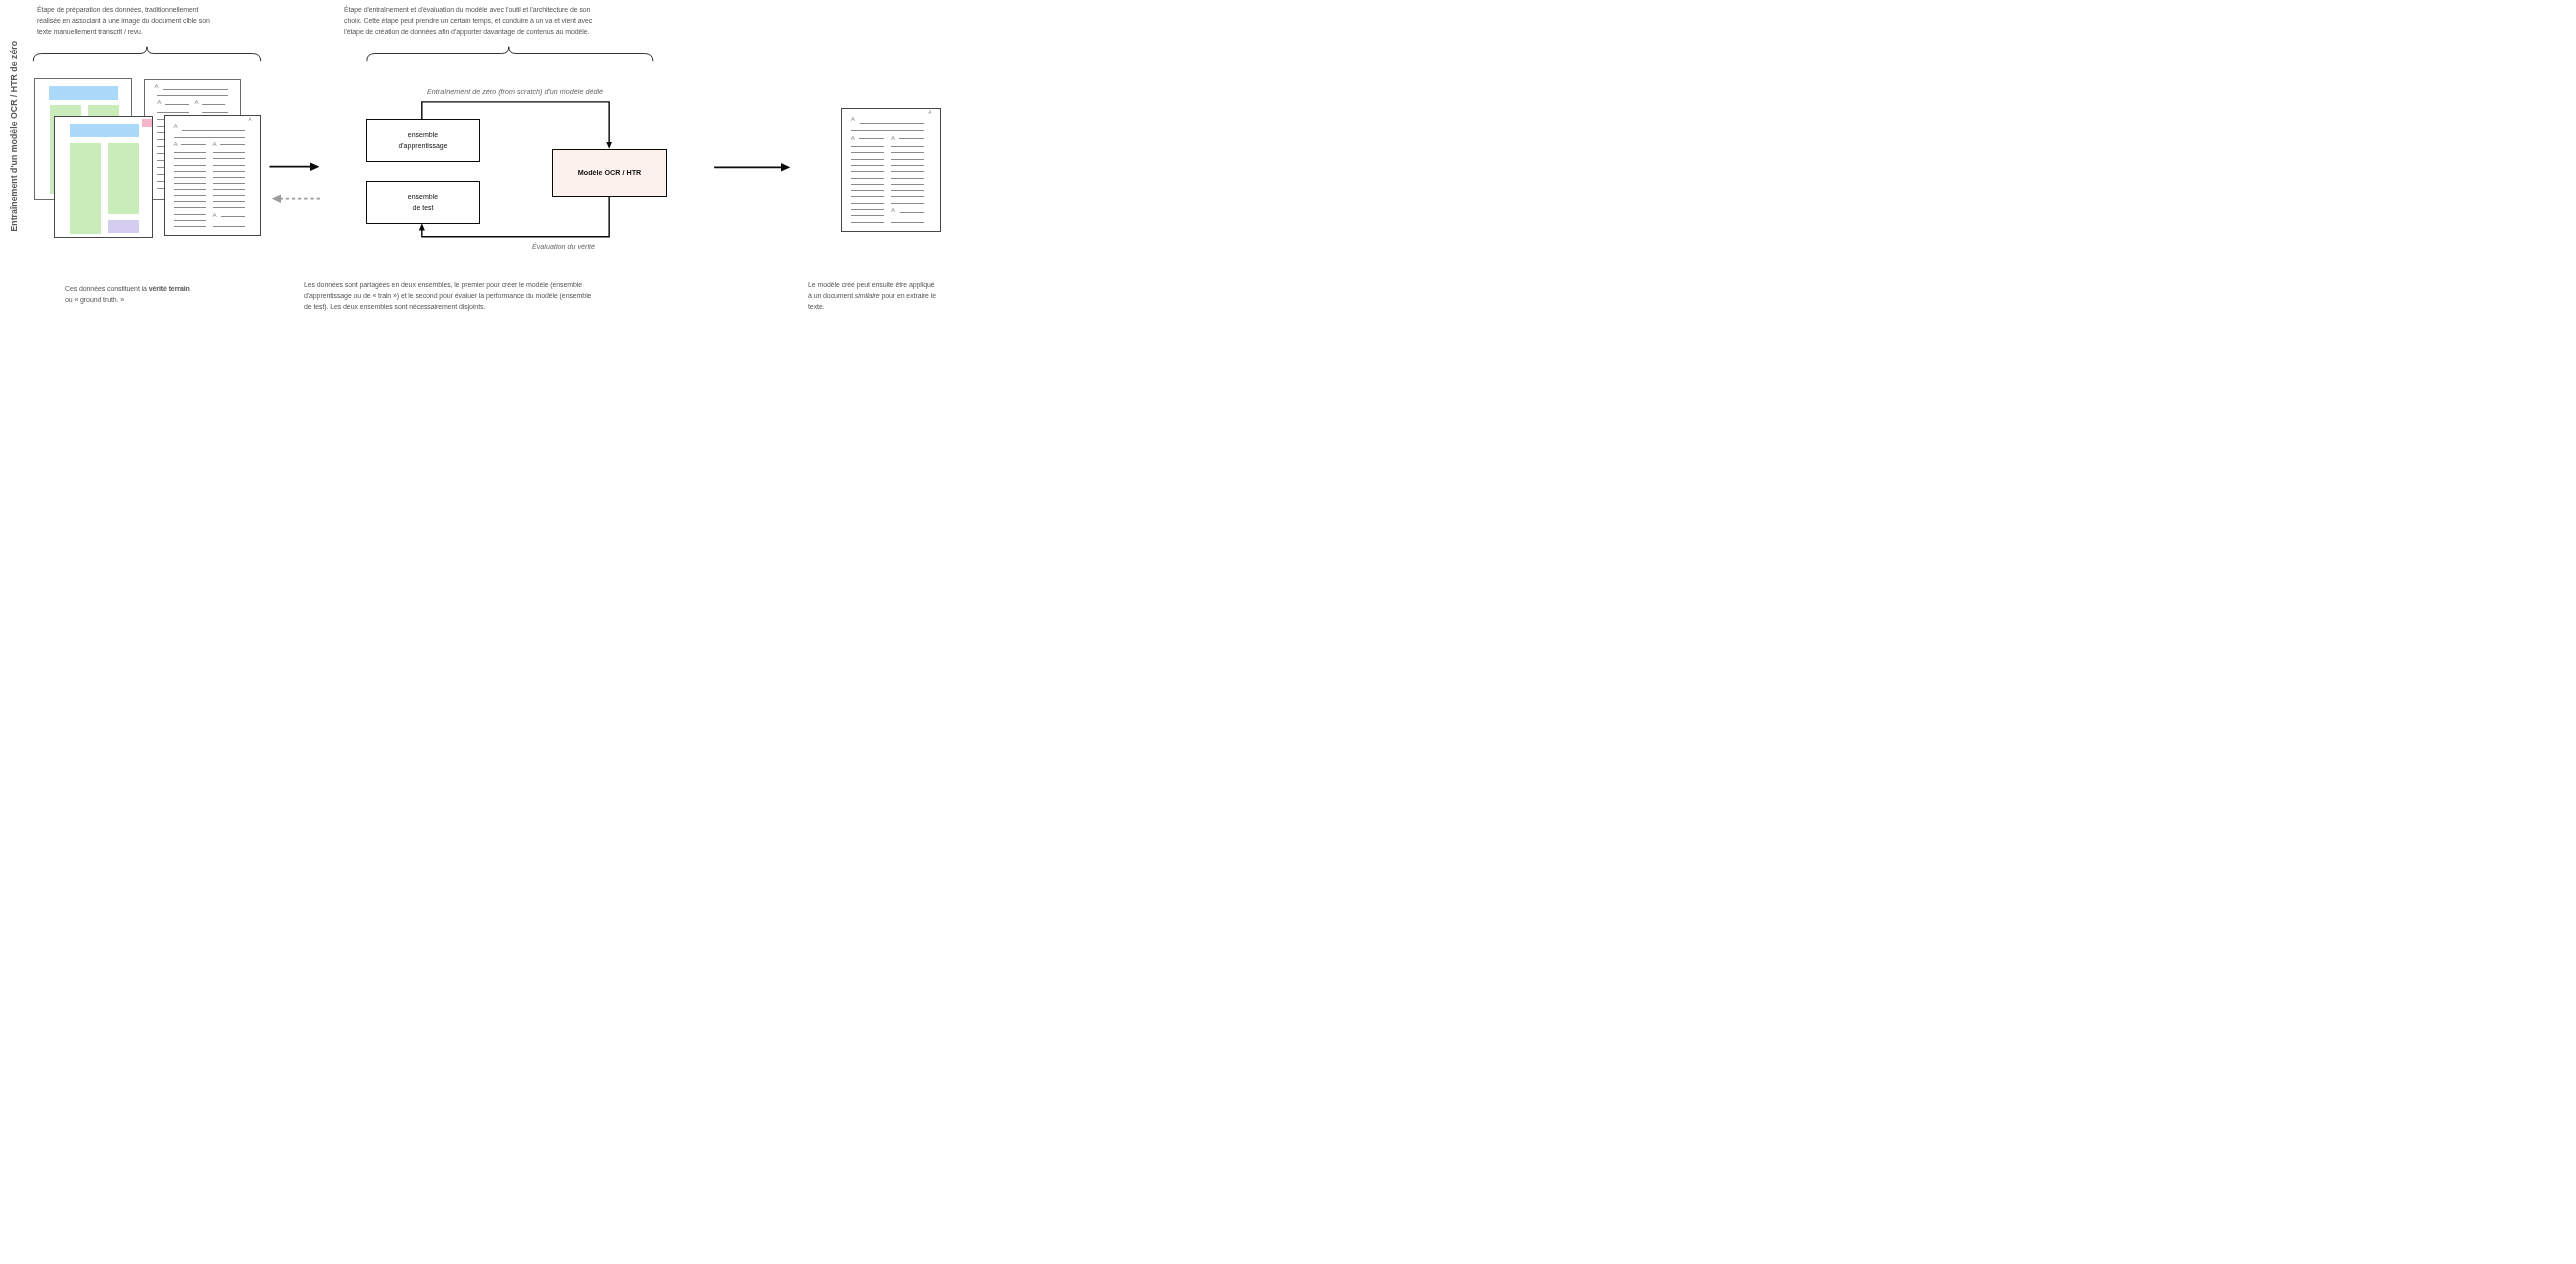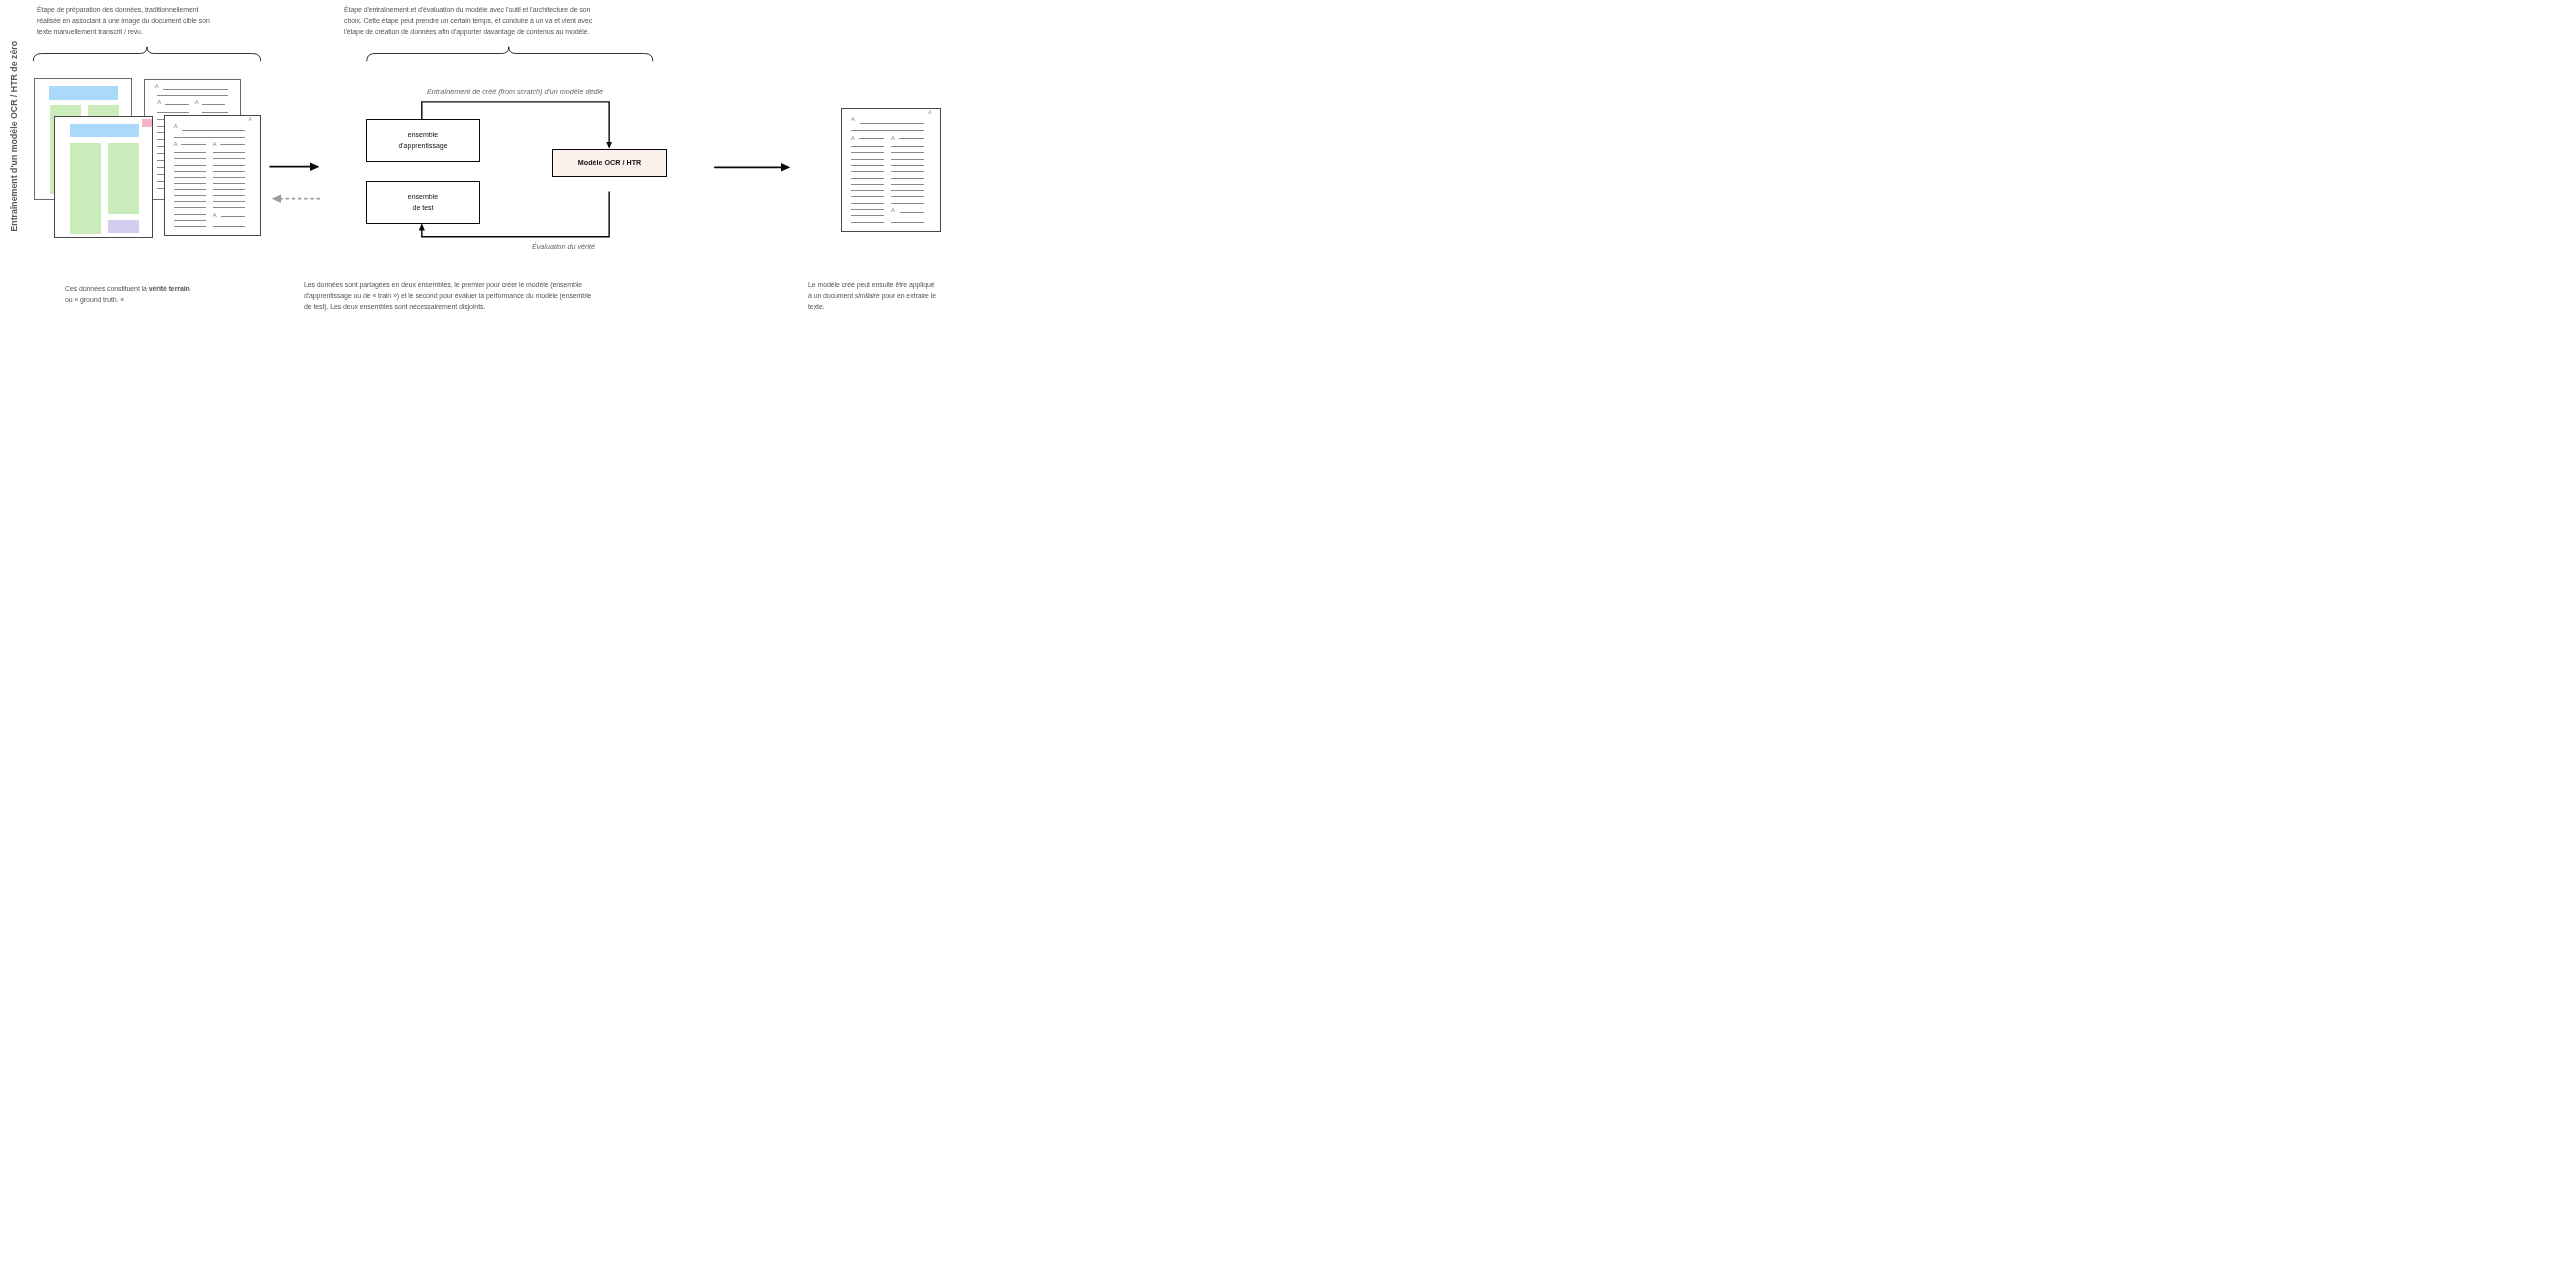--- a/index.html
+++ b/index.html
@@ -133,27 +133,27 @@
       <div class="tline" style="left: 50%; right: 16%; top: 56.25%;"></div>
       <div class="tline" style="left: 50%; right: 16%; top: 61.4%;"></div>
       <div class="tline" style="left: 50%; right: 16%; top: 66.55%;"></div>
       <div class="tline" style="left: 50%; right: 16%; top: 71.7%;"></div>
       <div class="tline" style="left: 50%; right: 16%; top: 76.85%;"></div>
       <span class="tA" style="left: 50%; top: 80.5%; font-size: 6.2px;">A</span>
       <div class="tline" style="left: 59%; right: 16%; top: 84.3%;"></div>
       <div class="tline" style="left: 50%; right: 16%; top: 92.3%;"></div>
     </div>
 
-  <div class="flabel" style="left:381px;top:87px;width:268px;">Entraînement de créé (from scratch) d'un modèle dédié</div>
+  <div class="flabel" style="left:381px;top:87px;width:268px;">Entraînement de zéro (from scratch) d'un modèle dédié</div>
 
   <div class="fbox" style="left:366px;top:119px;width:114px;height:43px;">ensemble
 d'apprentissage</div>
   <div class="fbox" style="left:366px;top:181px;width:114px;height:43px;">ensemble
 de test</div>
-  <div class="fbox model" id="model-box" style="left: 552px; top: 149px; width: 115px; height: 28px; background: rgb(252, 241, 237);">Modèle OCR / HTR</div>
+  <div class="fbox model" id="model-box" style="left: 552px; top: 149px; width: 115px; height: 48px; background: rgb(252, 241, 237);">Modèle OCR / HTR</div>
 
   <div class="flabel" style="left:486px;top:242px;width:155px;">Évaluation du vérité</div>
 
   <div class="doc front" style="left:841px;top:108px;width:100px;height:124px;">
       <span class="tA" style="left: 88%; top: 1.5%; font-size: 4.6px;">A</span>
       <span class="tA" style="left: 9%; top: 5.5%; font-size: 6.2px;">A</span>
       <div class="tline" style="left: 18%; right: 16%; top: 11.5%;"></div>
       <div class="tline" style="left: 9%; right: 16%; top: 17.5%;"></div>
       <span class="tA" style="left: 9%; top: 21.3%; font-size: 6.2px;">A</span>
       <div class="tline" style="left: 17%; right: 57%; top: 23.5%;"></div>

